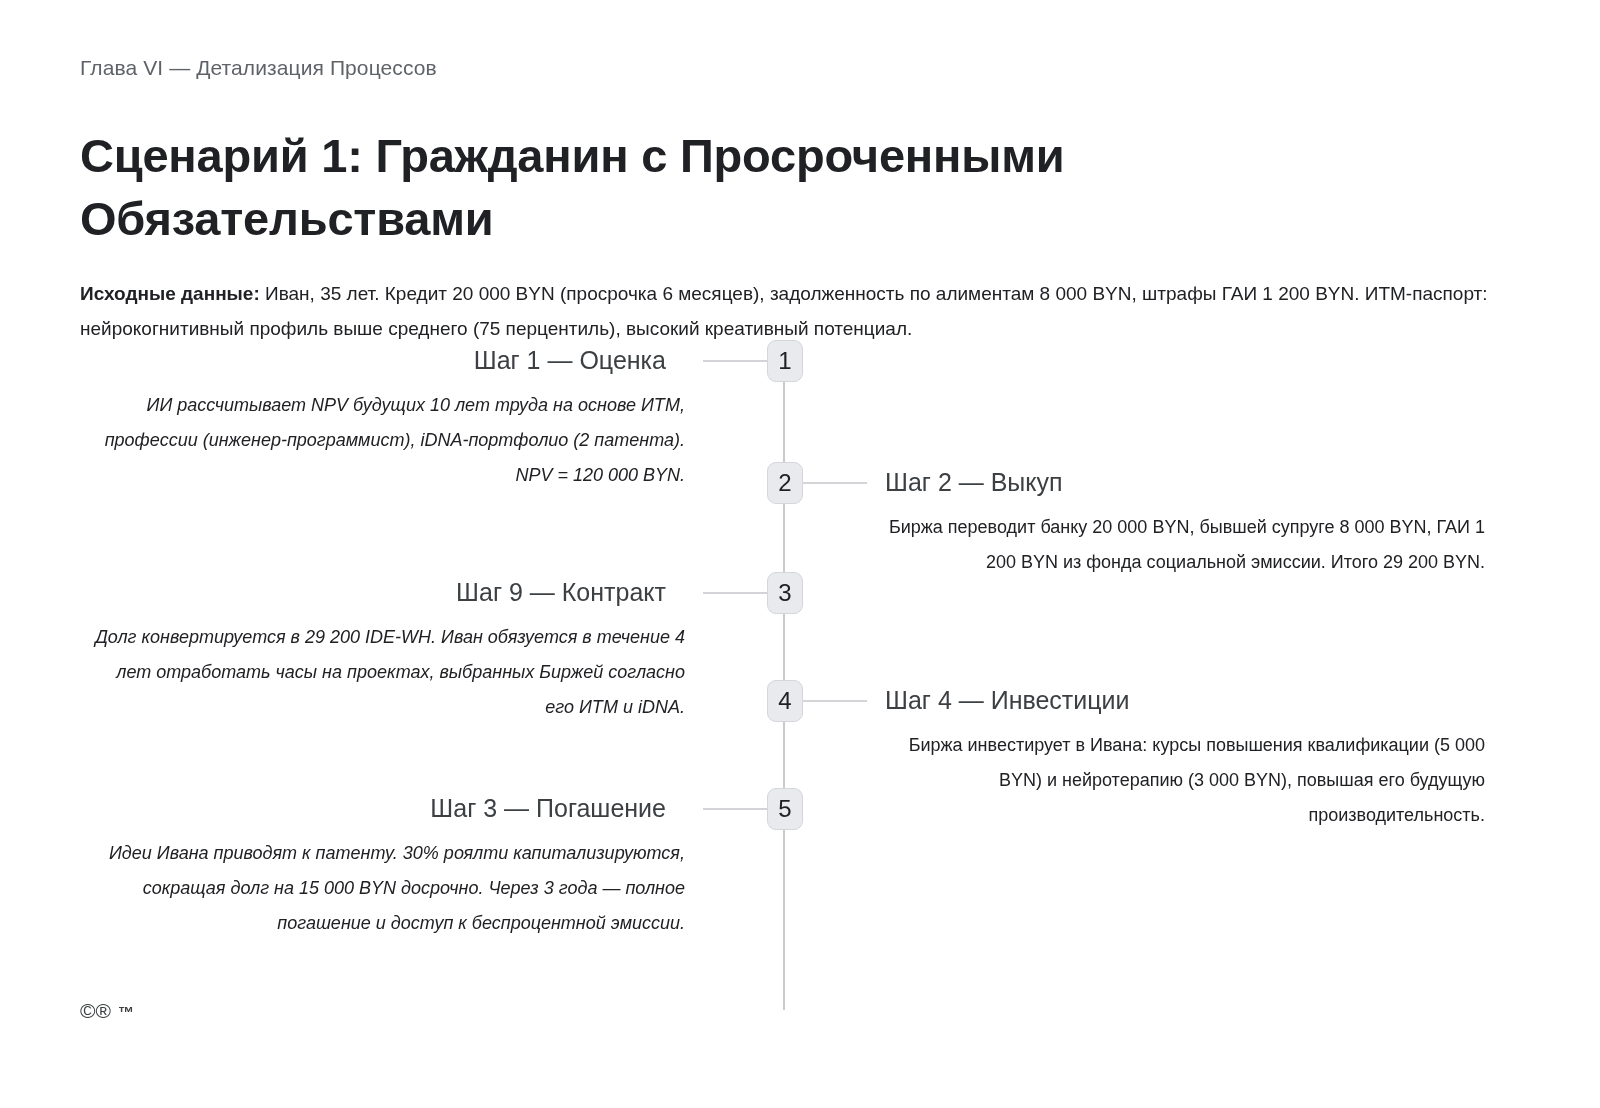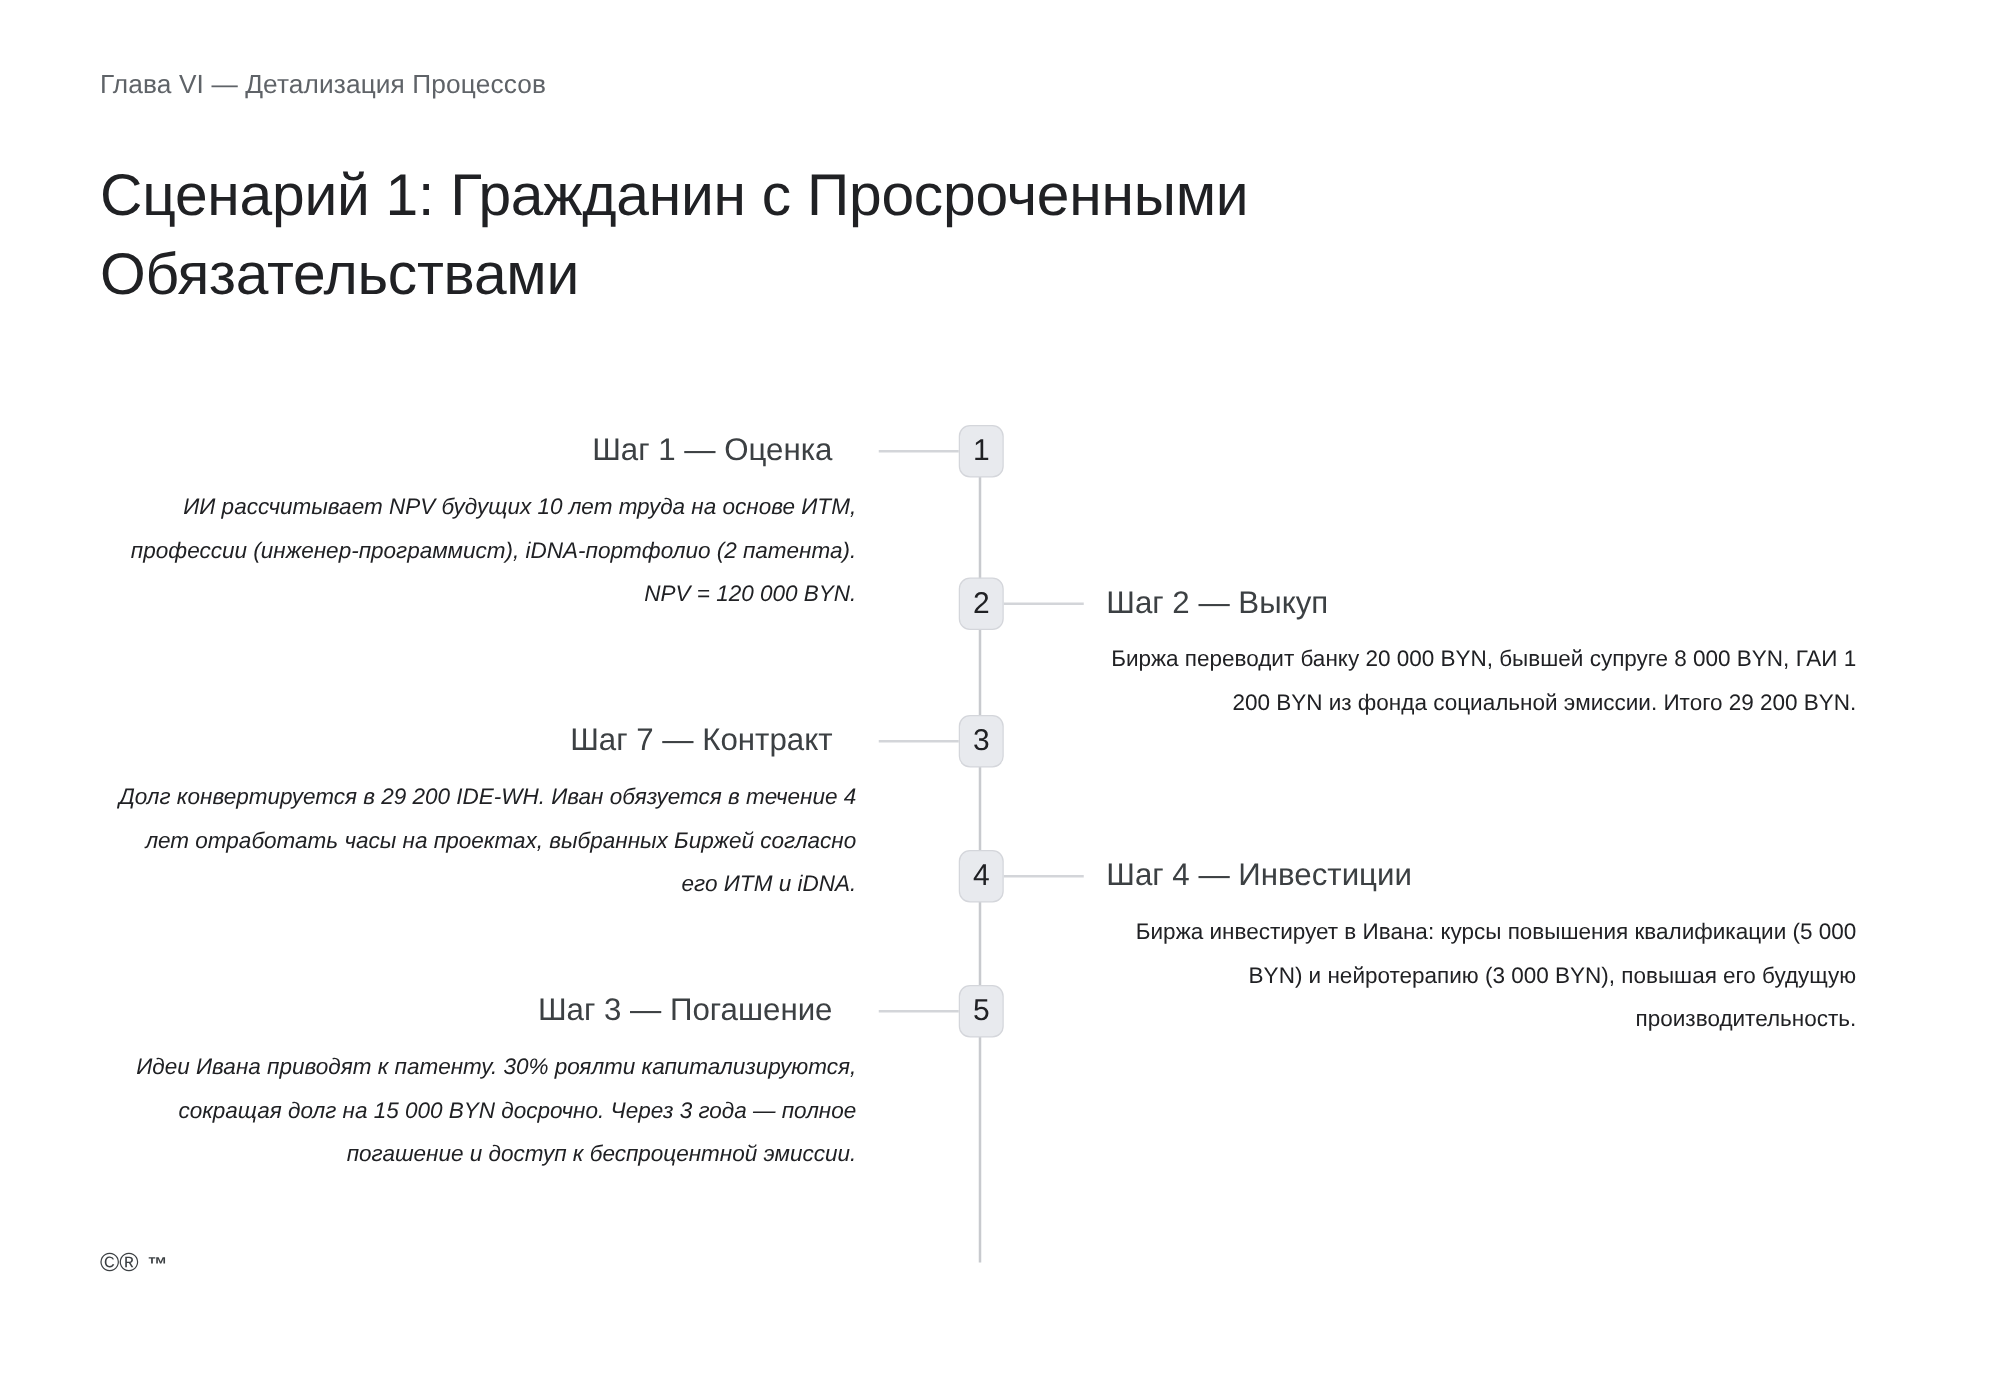--- a/index.html
+++ b/index.html
@@ -36,21 +36,21 @@
     white-space: nowrap;
     text-align: center;
   }
 
   .title {
     position: absolute;
     left: 80px;
     top: 94px;
     width: 1120px;
     font-size: 47px;
-    font-weight: 400;
+    font-weight: 700;
     line-height: 1.32;
     color: #202124;
     letter-spacing: -0.2px;
   }
 
   
   .intro {
     position: absolute;
     left: 80px;
     top: 257px;
@@ -169,20 +169,23 @@
 </style>
 </head>
 <body>
 
 <div class="page">
 
   <div class="kicker">Глава VI — Детализация Процессов</div>
 
   <h1 class="title">Сценарий 1: Гражданин с Просроченными Обязательствами</h1>
 
+  <p class="intro">
+    <b>Исходные данные:</b><span> Иван, 35 лет. Кредит 20 000 BYN (просрочка 6 месяцев), задолженность по алиментам 8 000 BYN, штрафы ГАИ 1 200 BYN. ИТМ-паспорт: нейрокогнитивный профиль выше среднего (75 перцентиль), высокий креативный потенциал.</span>
+  </p>
 
   <div class="timeline">
 
     <div class="spine"></div>
 
     <div class="step" style="top:0px;">
       <div class="connector left"></div>
       <div class="badge">1</div>
       <div class="step-title left">Шаг 1 — Оценка</div>
       <div class="step-body left">ИИ рассчитывает NPV будущих 10 лет труда на основе ИТМ, профессии (инженер-программист), iDNA-портфолио (2 патента). NPV = 120 000 BYN.</div>
@@ -191,21 +194,21 @@
     <div class="step" style="top:122px;">
       <div class="connector right"></div>
       <div class="badge">2</div>
       <div class="step-title right">Шаг 2 — Выкуп</div>
       <div class="step-body right">Биржа переводит банку 20 000 BYN, бывшей супруге 8 000 BYN, ГАИ 1 200 BYN из фонда социальной эмиссии. Итого 29 200 BYN.</div>
     </div>
 
     <div class="step" style="top:232px;">
       <div class="connector left"></div>
       <div class="badge">3</div>
-      <div class="step-title left">Шаг 7 — Контракт</div>
+      <div class="step-title left">Шаг 9 — Контракт</div>
       <div class="step-body left">Долг конвертируется в 29 200 IDE-WH. Иван обязуется в течение 4 лет отработать часы на проектах, выбранных Биржей согласно его ИТМ и iDNA.</div>
     </div>
 
     <div class="step" style="top:340px;">
       <div class="connector right"></div>
       <div class="badge">4</div>
       <div class="step-title right">Шаг 4 — Инвестиции</div>
       <div class="step-body right">Биржа инвестирует в Ивана: курсы повышения квалификации (5 000 BYN) и нейротерапию (3 000 BYN), повышая его будущую производительность.</div>
     </div>
 

